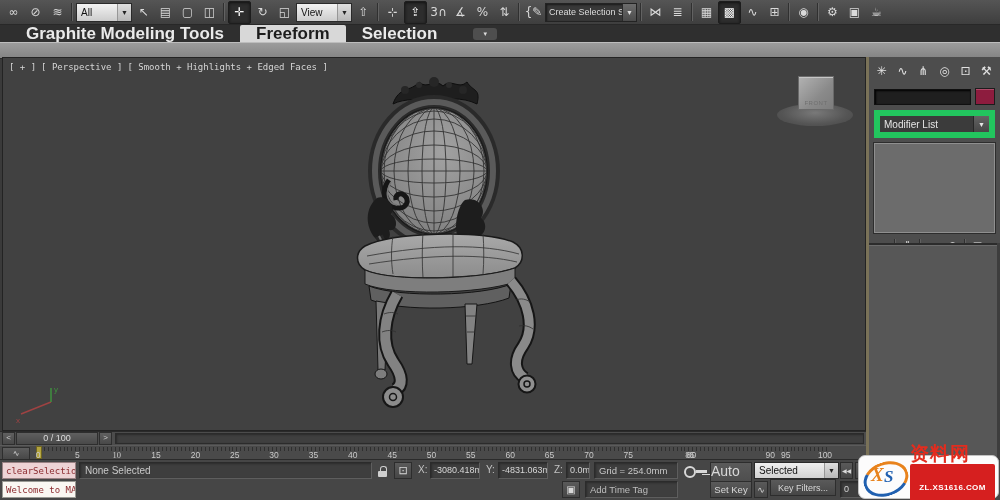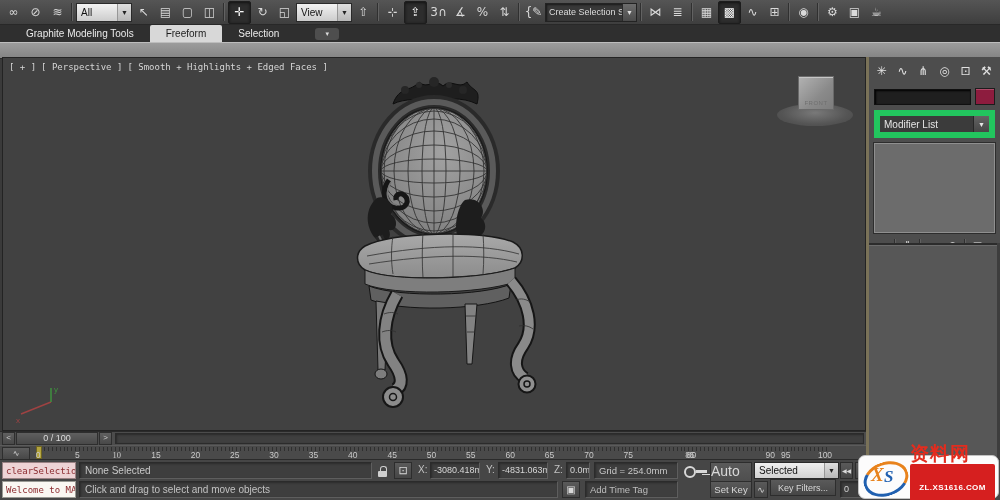--- a/index.html
+++ b/index.html
@@ -21,21 +21,21 @@
     display:flex;align-items:center;justify-content:center;font-size:7px;color:#222}
   .tfield{height:17px;background:#383838;border:1px solid #232323;box-shadow:inset 1px 1px 2px #1a1a1a;
     color:#ddd;font-size:9px;display:flex;align-items:center;flex:0 0 auto;overflow:hidden}
   .tfield .lbl{flex:1;padding:0 3px;white-space:nowrap;overflow:hidden}
   .tfield .arr{width:13px;height:100%;background:linear-gradient(#6c6c6c,#4b4b4b);border-left:1px solid #2a2a2a;
     display:flex;align-items:center;justify-content:center;font-size:7px;color:#ddd}
 
   
   #ribbon-row{position:absolute;left:0;top:25px;width:1000px;height:17px;background:#2f2f2f;
     display:flex;align-items:stretch;padding-left:10px;box-sizing:border-box}
-  .rtab{padding:0 16px;display:flex;align-items:center;font-size:10px;font-weight:normal;color:#eaeaea;white-space:nowrap}
+  .rtab{padding:0 16px;display:flex;align-items:center;font-size:17px;font-weight:bold;color:#eaeaea;white-space:nowrap}
   .rtab.active{background:#d8d8d8;color:#1c1c1c;border-radius:2px 2px 0 0}
   #ribbon-min-btn{margin-left:20px;align-self:center;width:24px;height:12px;background:#4e4e4e;border-radius:3px;
     color:#ddd;font-size:7px;display:flex;align-items:center;justify-content:center}
   #ribbon-strip{position:absolute;left:0;top:42px;width:1000px;height:15px;
     background:linear-gradient(#9c9c9c,#848484);border-top:1px solid #bdbdbd;border-bottom:1px solid #2a2a2a}
 
   
   #viewport{position:absolute;left:2px;top:57px;width:864px;height:374px;background:#414141;
     border:1px solid #232323;box-sizing:border-box}
   #vp-label{position:absolute;left:6px;top:4px;font-size:9px;color:#d6d6d6;display:flex;gap:5px;
@@ -412,21 +412,20 @@
     <span class="keyicon"></span>
     <div id="auto-key-btn" class="sbtn2">Auto Key</div>
     <div id="set-key-btn" class="sbtn2">Set Key</div>
     <div id="key-mode-dropdown">
       <span class="lbl">Selected</span>
       <span class="arr">▼</span>
     </div>
     <div id="curve-btn" class="sbtn2">∿</div>
     <div id="key-filters-btn" class="sbtn2">Key Filters...</div>
 
-    <div id="prompt-line" class="sunken">Click and drag to select and move objects</div>
     <div id="isolate-btn" class="sbtn2">▣</div>
     <div id="add-time-tag" class="sunken">Add Time Tag</div>
 
     <div class="pb1 sbtn2" style="left:840px">◀◀</div>
     <div class="pb1 sbtn2" style="left:855px">◀</div>
     <div id="frame-field" class="sunken">0</div>
   </div>
 
   <div id="watermark">
     <div id="wm-logo">

